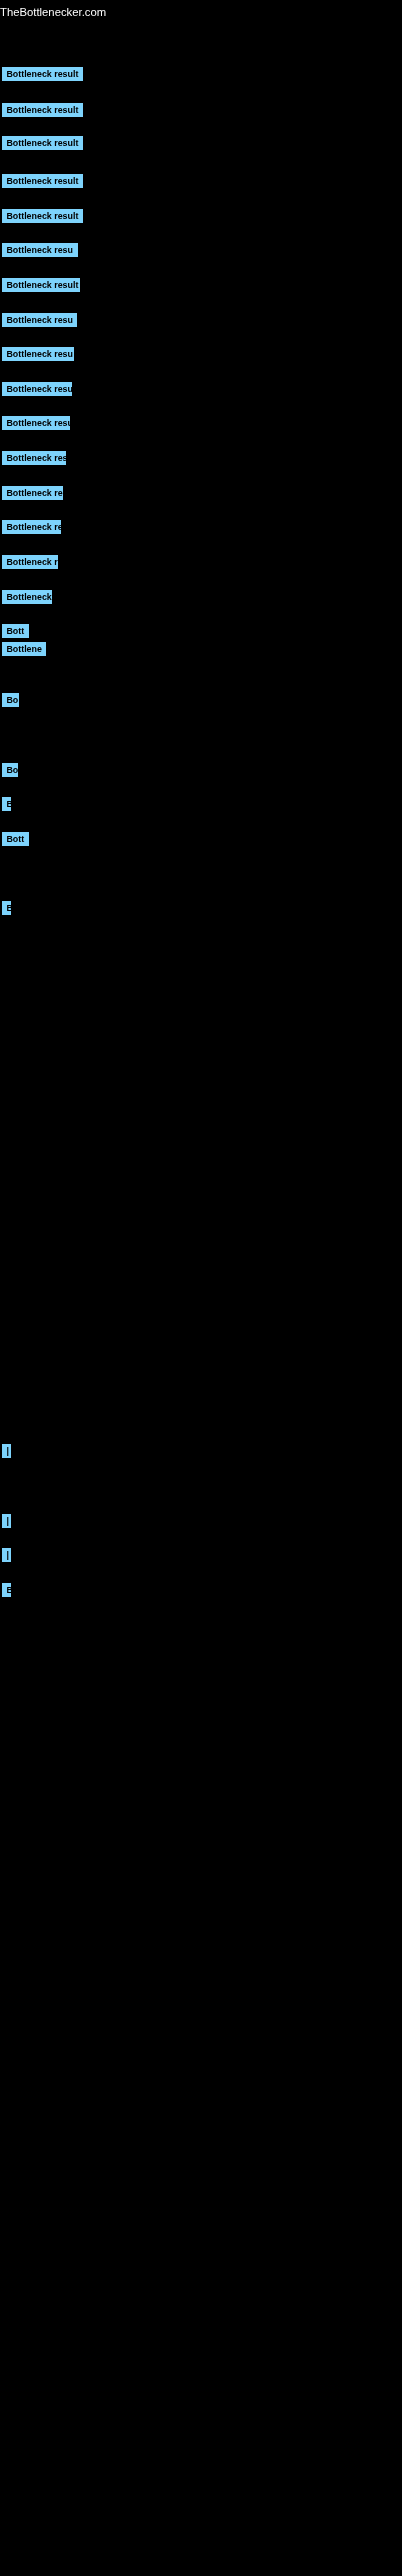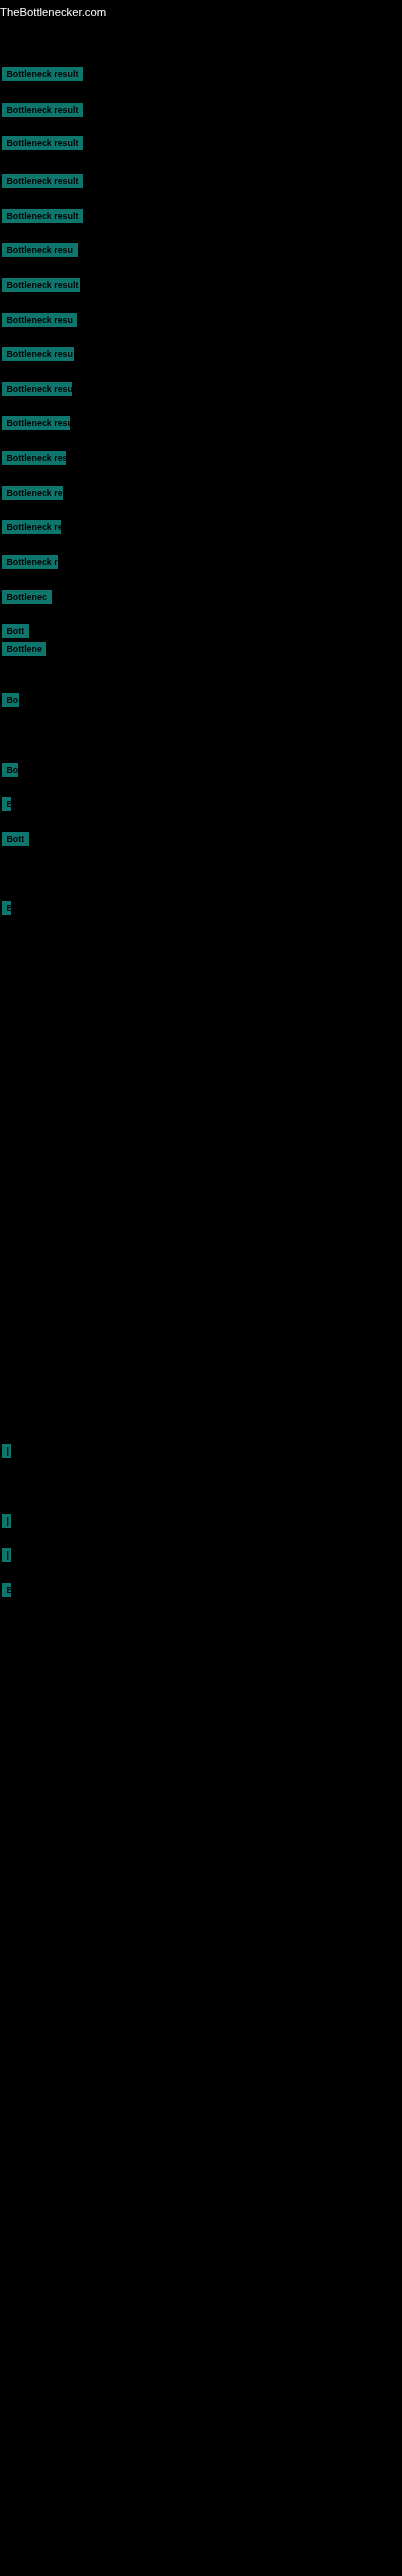--- a/index.html
+++ b/index.html
@@ -15,21 +15,21 @@
       position: relative;
     }
     .site-title {
       color: #ffffff;
       font-size: 11.3px;
       text-align: left;
       padding: 6.4px 0 3.2px 0;
       font-weight: normal;
     }
     .bottleneck-badge {
-      background-color: #0f766e;
+      background-color: #7dd3fc;
       color: #000000;
       font-size: 8.9px;
       font-weight: bold;
       padding: 2.4px 4.8px;
       display: inline-block;
       position: absolute;
       left: 1.6px;
       white-space: nowrap;
       overflow: hidden;
     }
@@ -48,21 +48,21 @@
     <div class="bottleneck-badge" style="top: 221px; max-width: 81px;">Bottleneck resu</div>
     <div class="bottleneck-badge" style="top: 256px; max-width: 78px;">Bottleneck result</div>
     <div class="bottleneck-badge" style="top: 291px; max-width: 75px;">Bottleneck resu</div>
     <div class="bottleneck-badge" style="top: 325px; max-width: 72px;">Bottleneck resu</div>
     <div class="bottleneck-badge" style="top: 360px; max-width: 70px;">Bottleneck resu</div>
     <div class="bottleneck-badge" style="top: 394px; max-width: 68px;">Bottleneck resu</div>
     <div class="bottleneck-badge" style="top: 429px; max-width: 64px;">Bottleneck res</div>
     <div class="bottleneck-badge" style="top: 464px; max-width: 61px;">Bottleneck re</div>
     <div class="bottleneck-badge" style="top: 498px; max-width: 59px;">Bottleneck res</div>
     <div class="bottleneck-badge" style="top: 533px; max-width: 56px;">Bottleneck re</div>
-    <div class="bottleneck-badge" style="top: 568px; max-width: 50px;">Bottlenec</div>
+    <div class="bottleneck-badge" style="top: 568px; max-width: 50px;">Bottleneck</div>
     <div class="bottleneck-badge" style="top: 602px; max-width: 31px;">Bott</div>
     <div class="bottleneck-badge" style="top: 620px; max-width: 44px;">Bottlene</div>
     <div class="bottleneck-badge" style="top: 671px; max-width: 17.7px;">Bo</div>
     <div class="bottleneck-badge" style="top: 741px; max-width: 16px;">Bo</div>
     <div class="bottleneck-badge" style="top: 775px; max-width: 9.7px;">B</div>
     <div class="bottleneck-badge" style="top: 810px; max-width: 28px;">Bott</div>
     <div class="bottleneck-badge" style="top: 879px; max-width: 8.9px;">B</div>
     <div class="bottleneck-badge" style="top: 1422px; max-width: 4.8px;">|</div>
     <div class="bottleneck-badge" style="top: 1492px; max-width: 4px;">|</div>
     <div class="bottleneck-badge" style="top: 1526px; max-width: 4px;">|</div>

